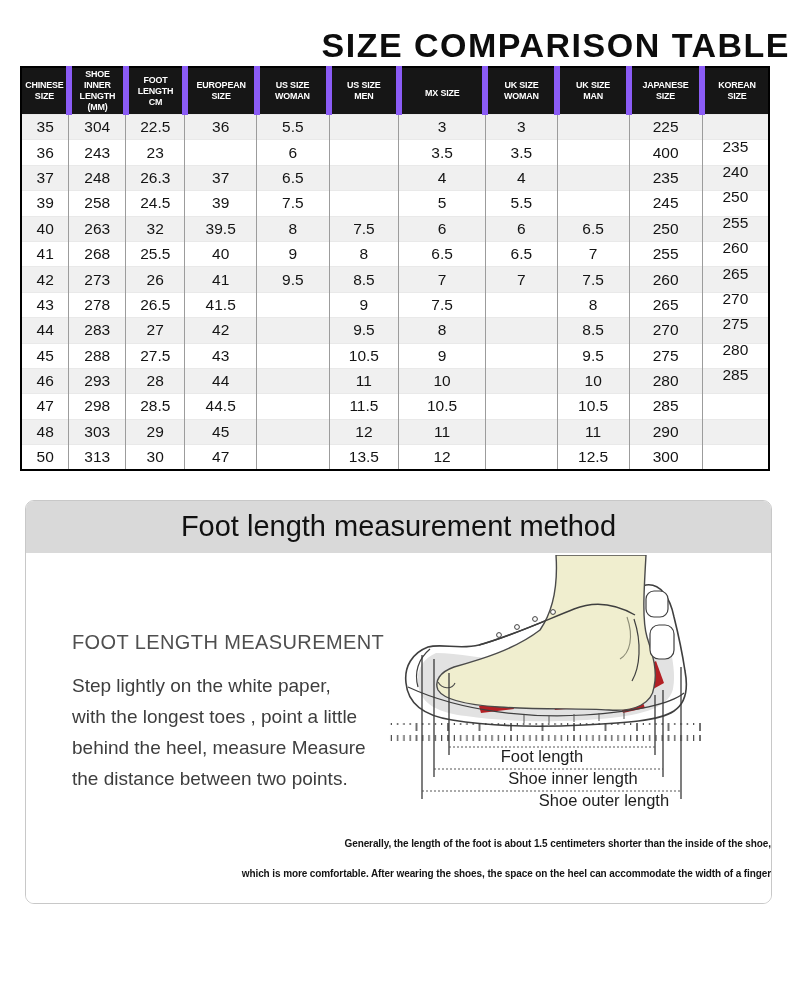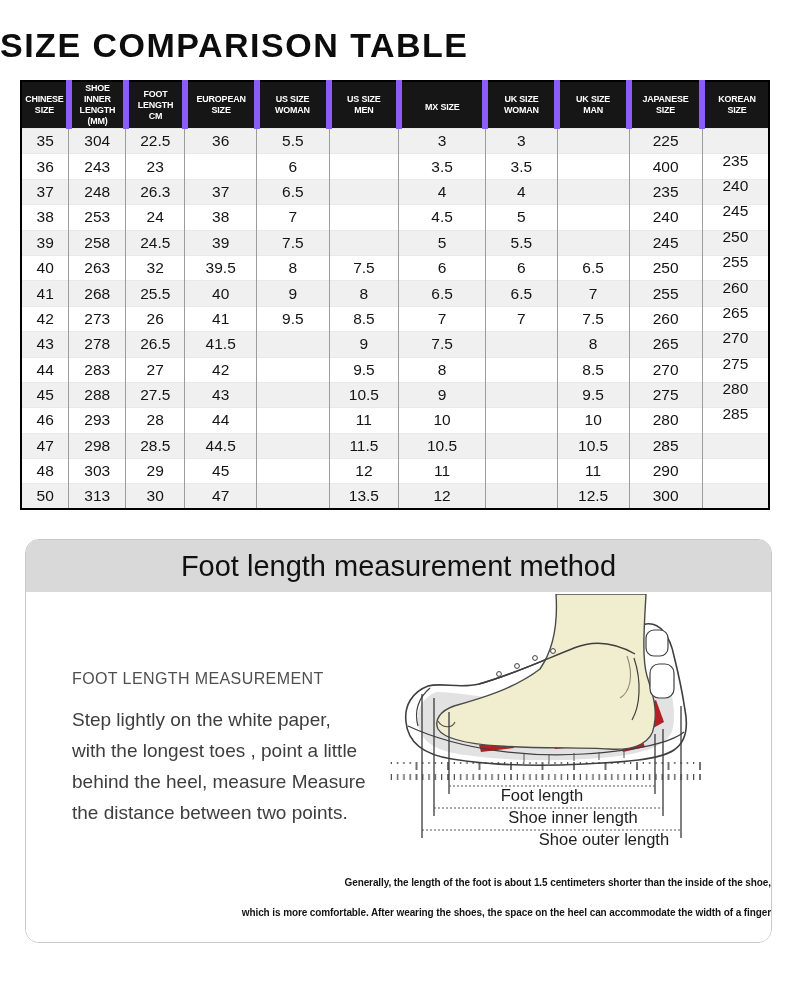--- a/index.html
+++ b/index.html
@@ -10,22 +10,22 @@
     --foot-cream:#f0eecf;
   }
   *{box-sizing:border-box;margin:0;padding:0;}
   html,body{background:#ffffff;}
   body{
     width:790px;height:1001px;margin:0 auto;position:relative;
     font-family:"Liberation Sans", sans-serif;color:#111;
   }
   
   .page-title{
-    text-align:left;font-size:34px;font-weight:700;letter-spacing:1.5px;
-    color:#0d0d0d;padding-top:26px;margin-bottom:15px;
+    text-align:right;font-size:34px;font-weight:700;letter-spacing:1.5px;
+    color:#0d0d0d;padding-top:26px;margin-bottom:1px;
   }
   
   .table-wrap{padding:0 20px;}
   table.size-table{
     width:750px;table-layout:fixed;border-collapse:collapse;
     border:2px solid #000;
   }
   table.size-table th{
     background:var(--header-bg);color:#fff;height:34px;
     vertical-align:middle;text-align:center;
@@ -41,31 +41,31 @@
     height:25.4px;text-align:center;vertical-align:middle;
     font-size:15.5px;color:#141414;
     border-right:1px solid #9c9c9c;border-top:1px solid #e9e9e9;
   }
   table.size-table td:last-child{border-right:none;}
   table.size-table tbody tr:nth-child(odd) td{background:var(--stripe);}
   .kr-val{position:relative;top:-6px;display:inline-block;}
   
   .card{
     margin:29px 25px 0 25px;width:747px;height:404px;
-    border:1px solid #c8c8c8;border-radius:14px;overflow:hidden;background:#fff;
+    border:1px solid #c8c8c8;border-radius:9px;overflow:hidden;background:#fff;
   }
   .card-band{
     height:52px;background:var(--band-gray);
     display:flex;align-items:center;justify-content:center;
   }
   .card-title{font-size:29px;font-weight:400;color:#111;}
   .card-content{position:relative;height:350px;background:#fff;}
   .left-block{position:absolute;left:46px;top:78px;width:315px;}
   .measure-heading{
-    font-size:16px;font-weight:400;color:#4f4f4f;letter-spacing:0.4px;
+    font-size:20px;font-weight:400;color:#4f4f4f;letter-spacing:0.4px;
     margin-bottom:16px;
   }
   .instructions{
     font-size:19px;line-height:31px;color:#3e3e3e;white-space:pre-line;
   }
   .illustration{position:absolute;left:358px;top:2px;width:392px;height:260px;}
   .illustration text{font-family:"Liberation Sans", sans-serif;}
   .note{
     position:absolute;left:0;right:0;top:276px;text-align:right;
     font-size:10px;font-weight:600;line-height:30px;color:#141414;
@@ -151,33 +151,20 @@
           <td>37</td>
           <td>6.5</td>
           <td></td>
           <td>4</td>
           <td>4</td>
           <td></td>
           <td>235</td>
           <td><span class="kr-val">240</span></td>
         </tr>
         <tr>
-          <td>38</td>
-          <td>253</td>
-          <td>24</td>
-          <td>38</td>
-          <td>7</td>
-          <td></td>
-          <td>4.5</td>
-          <td>5</td>
-          <td></td>
-          <td>240</td>
-          <td><span class="kr-val">245</span></td>
-        </tr>
-        <tr>
           <td>39</td>
           <td>258</td>
           <td>24.5</td>
           <td>39</td>
           <td>7.5</td>
           <td></td>
           <td>5</td>
           <td>5.5</td>
           <td></td>
           <td>245</td>

